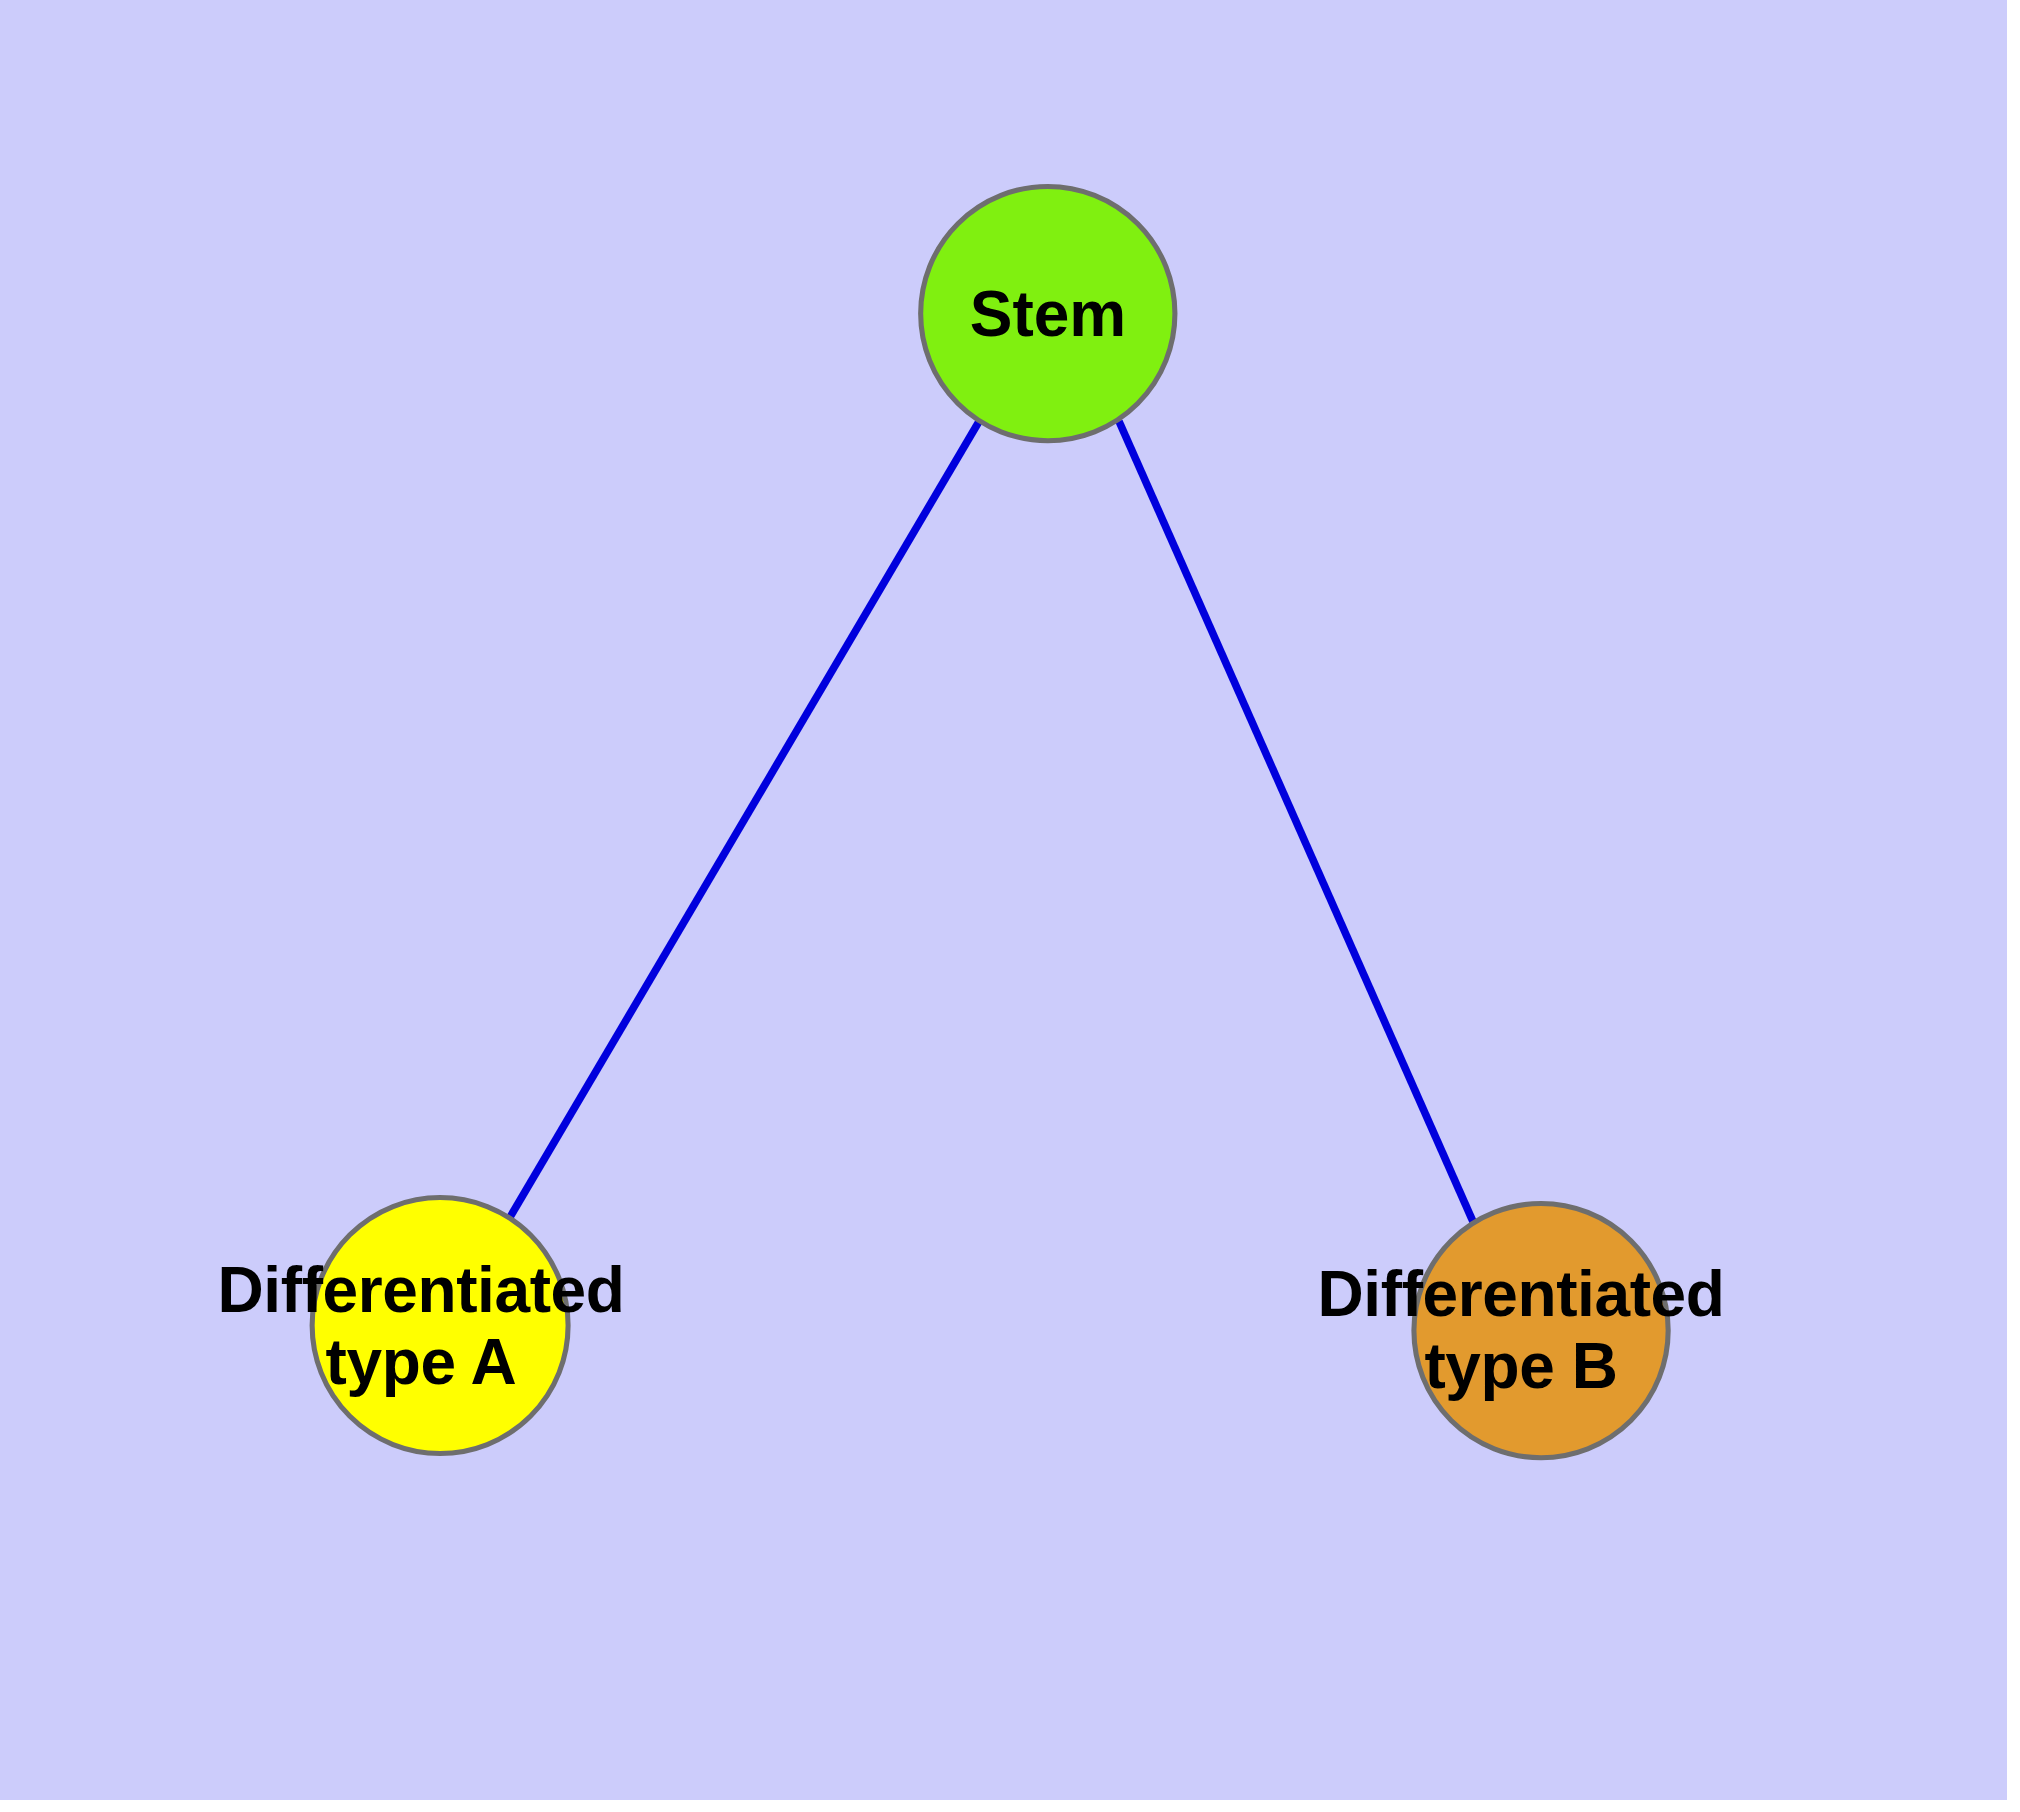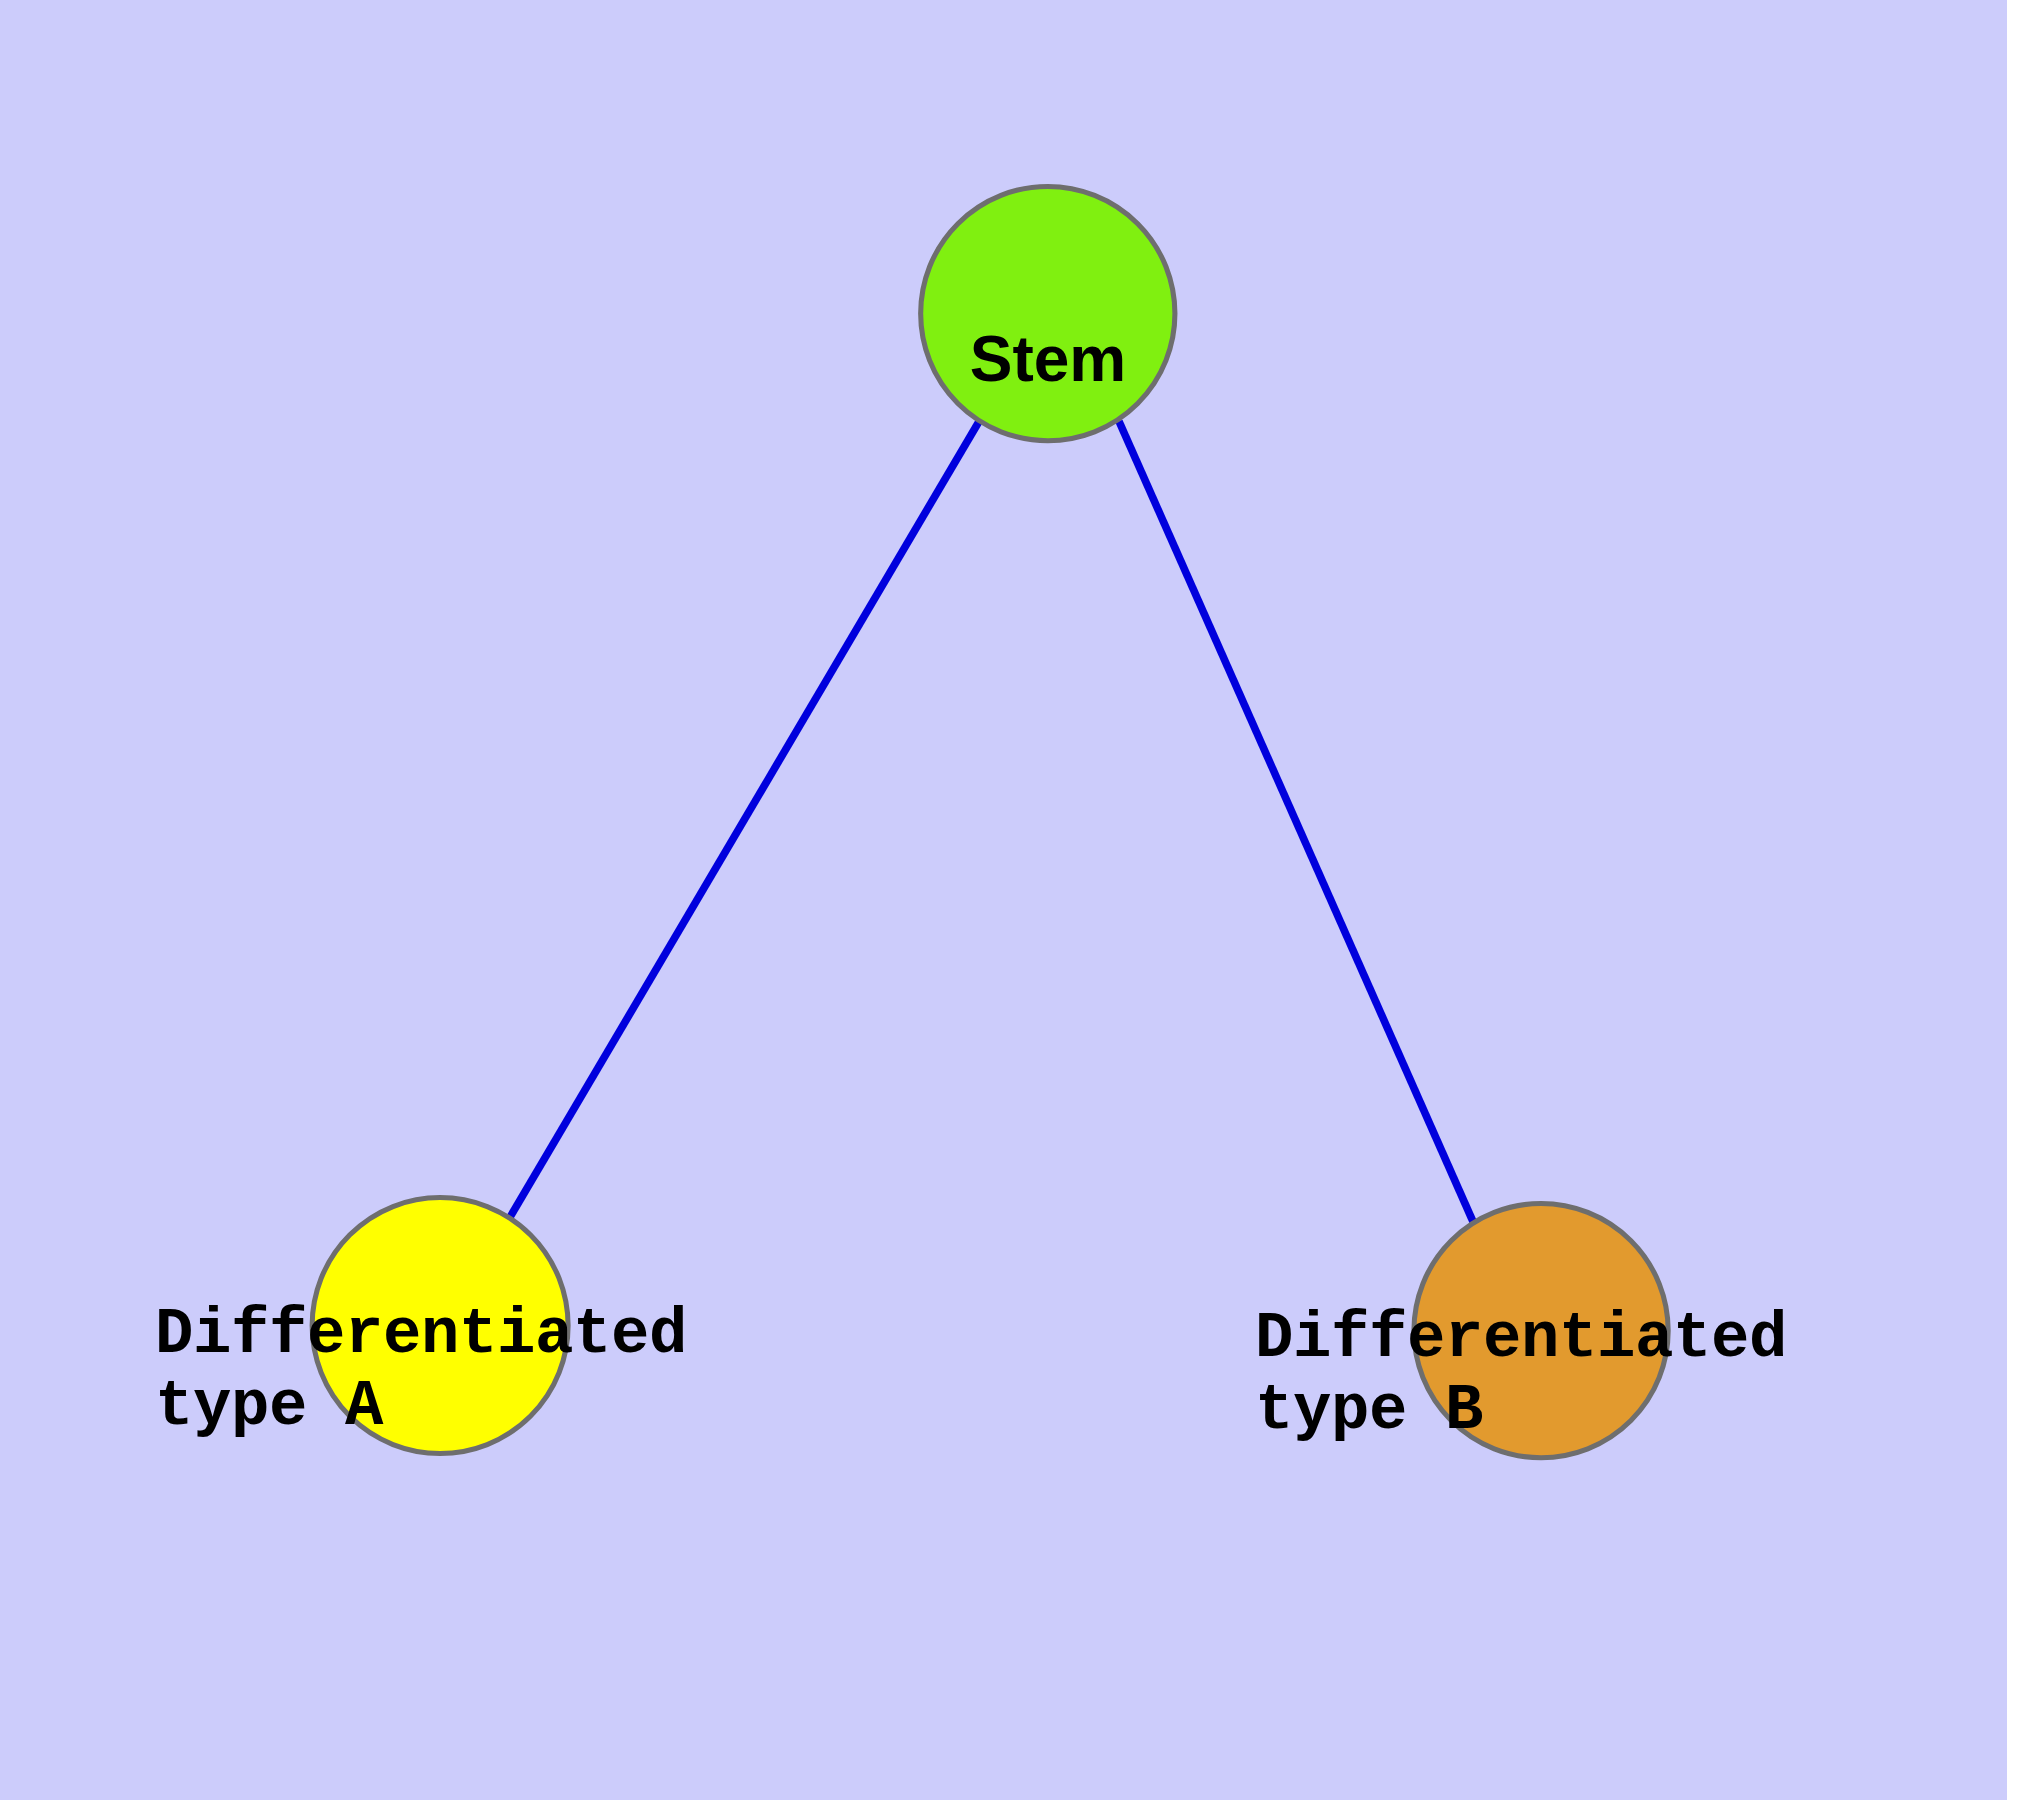--- a/index.html
+++ b/index.html
@@ -30,36 +30,34 @@
     top: 0;
     width: 2021px;
     height: 1812px;
     overflow: visible;
   }
   .node-label {
     position: absolute;
     color: #000000;
     font-weight: bold;
     font-family: "Liberation Sans", sans-serif;
-    text-align: left;
+    text-align: center;
     white-space: pre;
     line-height: 1.12;
     transform: translate(-50%, -50%);
     pointer-events: none;
     user-select: none;
-    margin-top: 45px;
   }
   .label-stem {
     font-size: 64px;
     letter-spacing: 0px;
   }
   .label-two-line {
     font-size: 64px;
     letter-spacing: -0.4px;
-    font-family: Liberation Mono, monospace;
   }
 </style>
 </head>
 <body>
 
 <div id="canvas" style="width: 2021px; height: 1812px; background: rgb(255, 255, 255);">
 
   <div id="plot-area" style="background: rgb(204, 204, 251);"></div>
 
   <svg id="graph-svg" viewBox="0 0 2384 2138" xmlns="http://www.w3.org/2000/svg">

